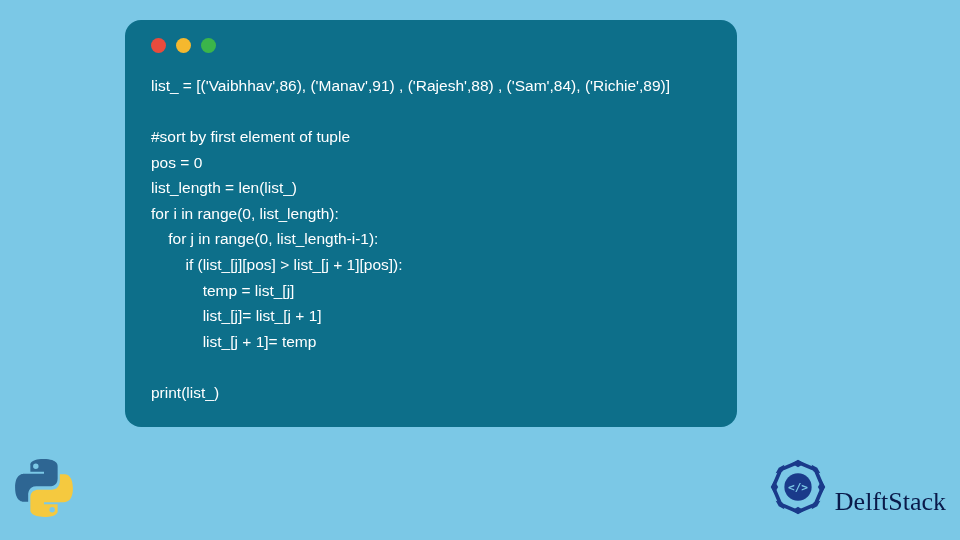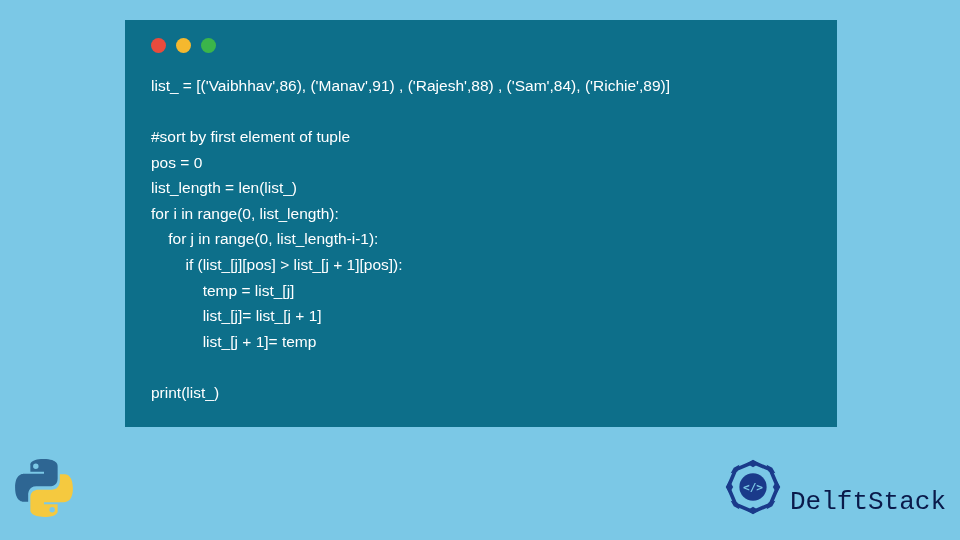--- a/index.html
+++ b/index.html
@@ -8,23 +8,23 @@
   height: 540px;
   background: #7bc8e6;
   font-family: -apple-system, BlinkMacSystemFont, "Segoe UI", sans-serif;
   position: relative;
   overflow: hidden;
 }
 .code-window {
   position: absolute;
   top: 20px;
   left: 125px;
-  width: 712px;
+  width: 612px;
   background: #0d6f8a;
-  border-radius: 0;
+  border-radius: 16px;
   padding: 18px 26px 22px 26px;
 }
 .window-dots {
   display: flex;
   gap: 10px;
   margin-bottom: 20px;
 }
 .dot {
   width: 15px;
   height: 15px;
@@ -56,21 +56,21 @@
   gap: 6px;
 }
 .brand-icon {
   width: 62px;
   height: 62px;
 }
 .brand-text {
   color: #0a1a4a;
   font-size: 26px;
   font-weight: 400;
-  font-family: Liberation Mono, monospace;
+  font-family: Liberation Serif, serif;
   margin-top: 30px;
 }
 </style>
 </head>
 <body>
 
 <div class="code-window">
   <div class="window-dots">
     <div class="dot dot-red"></div>
     <div class="dot dot-yellow"></div>

